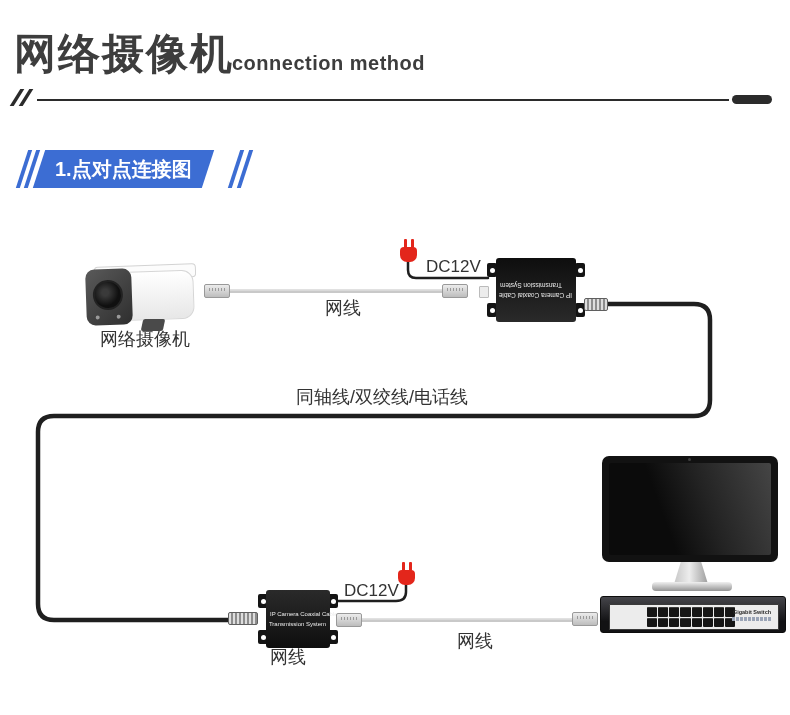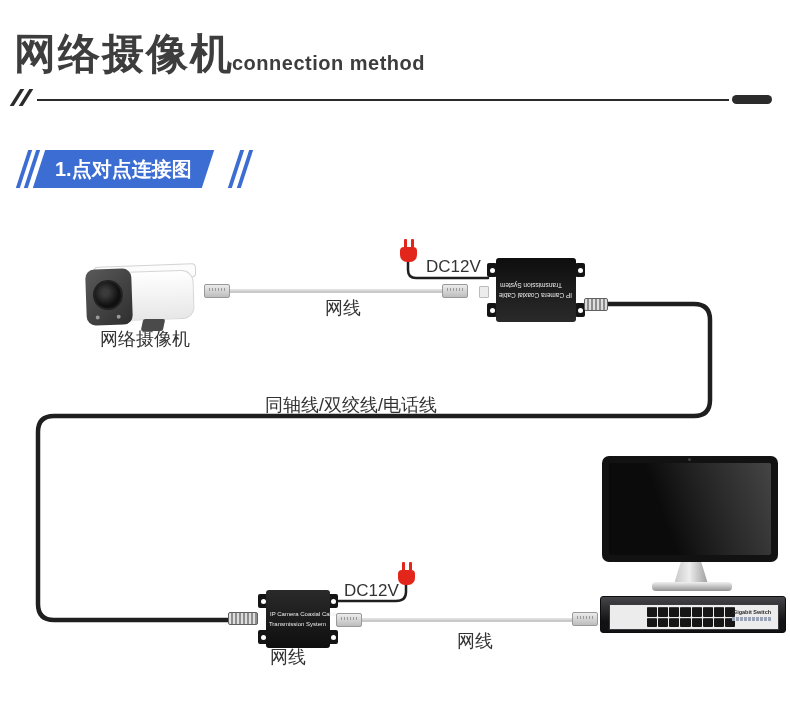--- a/index.html
+++ b/index.html
@@ -141,21 +141,21 @@
     <div class="dev-ear" style="left:0;bottom:5px;"></div>
     <div class="dev-ear" style="right:0;top:5px;"></div>
     <div class="dev-ear" style="right:0;bottom:5px;"></div>
     <div class="dev-body flip">
       <div class="dev-line" style="align-self:flex-start;">IP Camera Coaxial Cable</div>
       <div class="dev-line" style="align-self:flex-end;">Transmission System</div>
     </div>
   </div>
   <div class="abs bnc" style="left:584px;top:298px;width:24px;height:13px;"></div>
 
-  <div class="abs lbl" style="left:231px;top:385px;width:240px;margin-top:8px;">同轴线/双绞线/电话线</div>
+  <div class="abs lbl" style="left:262px;top:385px;width:240px;">同轴线/双绞线/电话线</div>
 
   <div class="abs bnc" style="left:228px;top:612px;width:30px;height:13px;"></div>
   <div class="abs device" style="left:258px;top:590px;width:80px;height:58px;">
     <div class="dev-ear" style="left:0;top:4px;"></div>
     <div class="dev-ear" style="left:0;bottom:4px;"></div>
     <div class="dev-ear" style="right:0;top:4px;"></div>
     <div class="dev-ear" style="right:0;bottom:4px;"></div>
     <div class="dev-body" style="left:8px;right:8px;">
       <div class="dev-line" style="align-self:flex-start;font-size:6px;">IP Camera Coaxial Cable</div>
       <div class="dev-line" style="align-self:flex-end;font-size:6px;">Transmission System</div>

